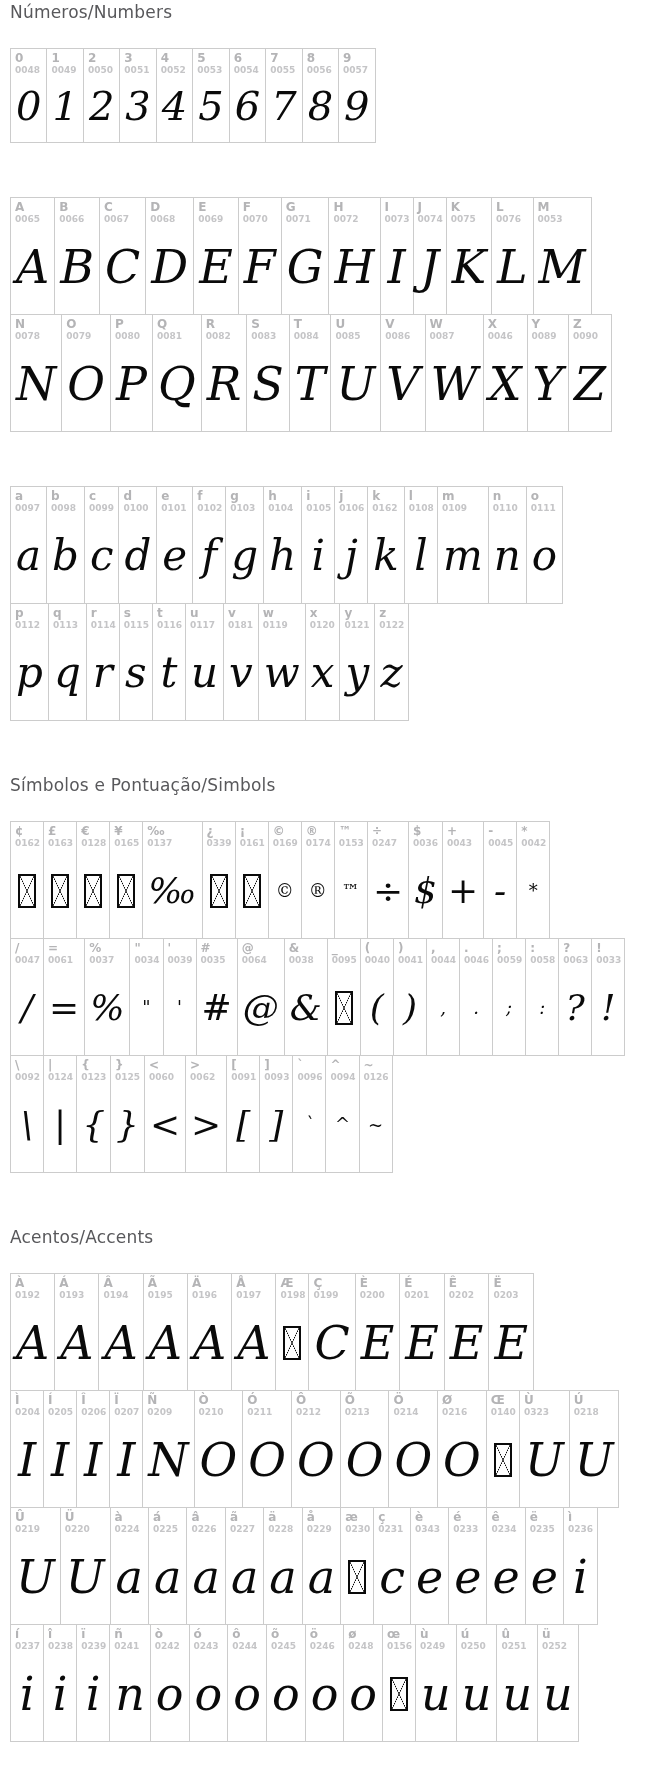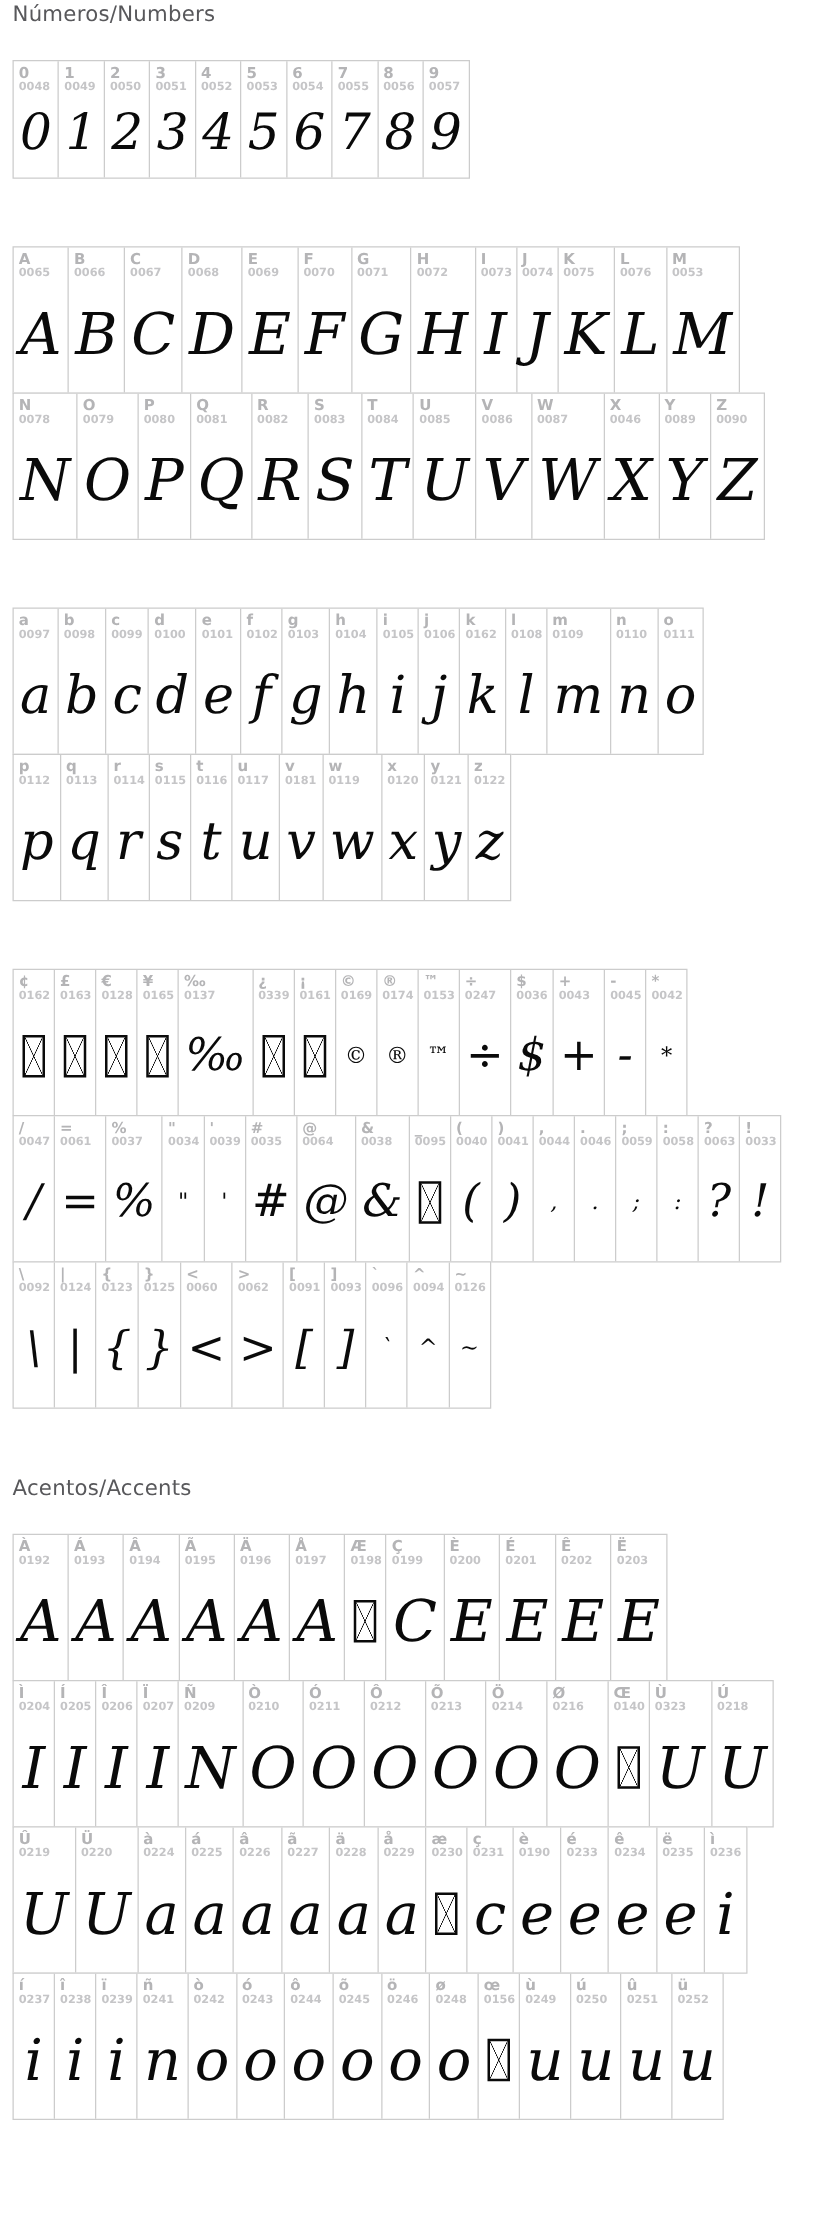--- a/index.html
+++ b/index.html
@@ -540,20 +540,21 @@
         <div class="cell">
           <div class="cell-label">
             <div class="ref">z</div>
             <div class="code">0122</div>
           </div>
           <div class="glyph">z</div>
         </div>
       </div>
     </section>
     <section class="charsec sec-symbols">
+      <h2 class="sec-title">Símbolos e Pontuação/Simbols</h2>
       <div class="row">
         <div class="cell">
           <div class="cell-label">
             <div class="ref">¢</div>
             <div class="code">0162</div>
           </div>
           <div class="glyph">
             <span class="notdef"></span>
           </div>
         </div>
@@ -1130,21 +1131,21 @@
         <div class="cell">
           <div class="cell-label">
             <div class="ref">ç</div>
             <div class="code">0231</div>
           </div>
           <div class="glyph">c</div>
         </div>
         <div class="cell">
           <div class="cell-label">
             <div class="ref">è</div>
-            <div class="code">0190</div>
+            <div class="code">0343</div>
           </div>
           <div class="glyph">e</div>
         </div>
         <div class="cell">
           <div class="cell-label">
             <div class="ref">é</div>
             <div class="code">0233</div>
           </div>
           <div class="glyph">e</div>
         </div>

